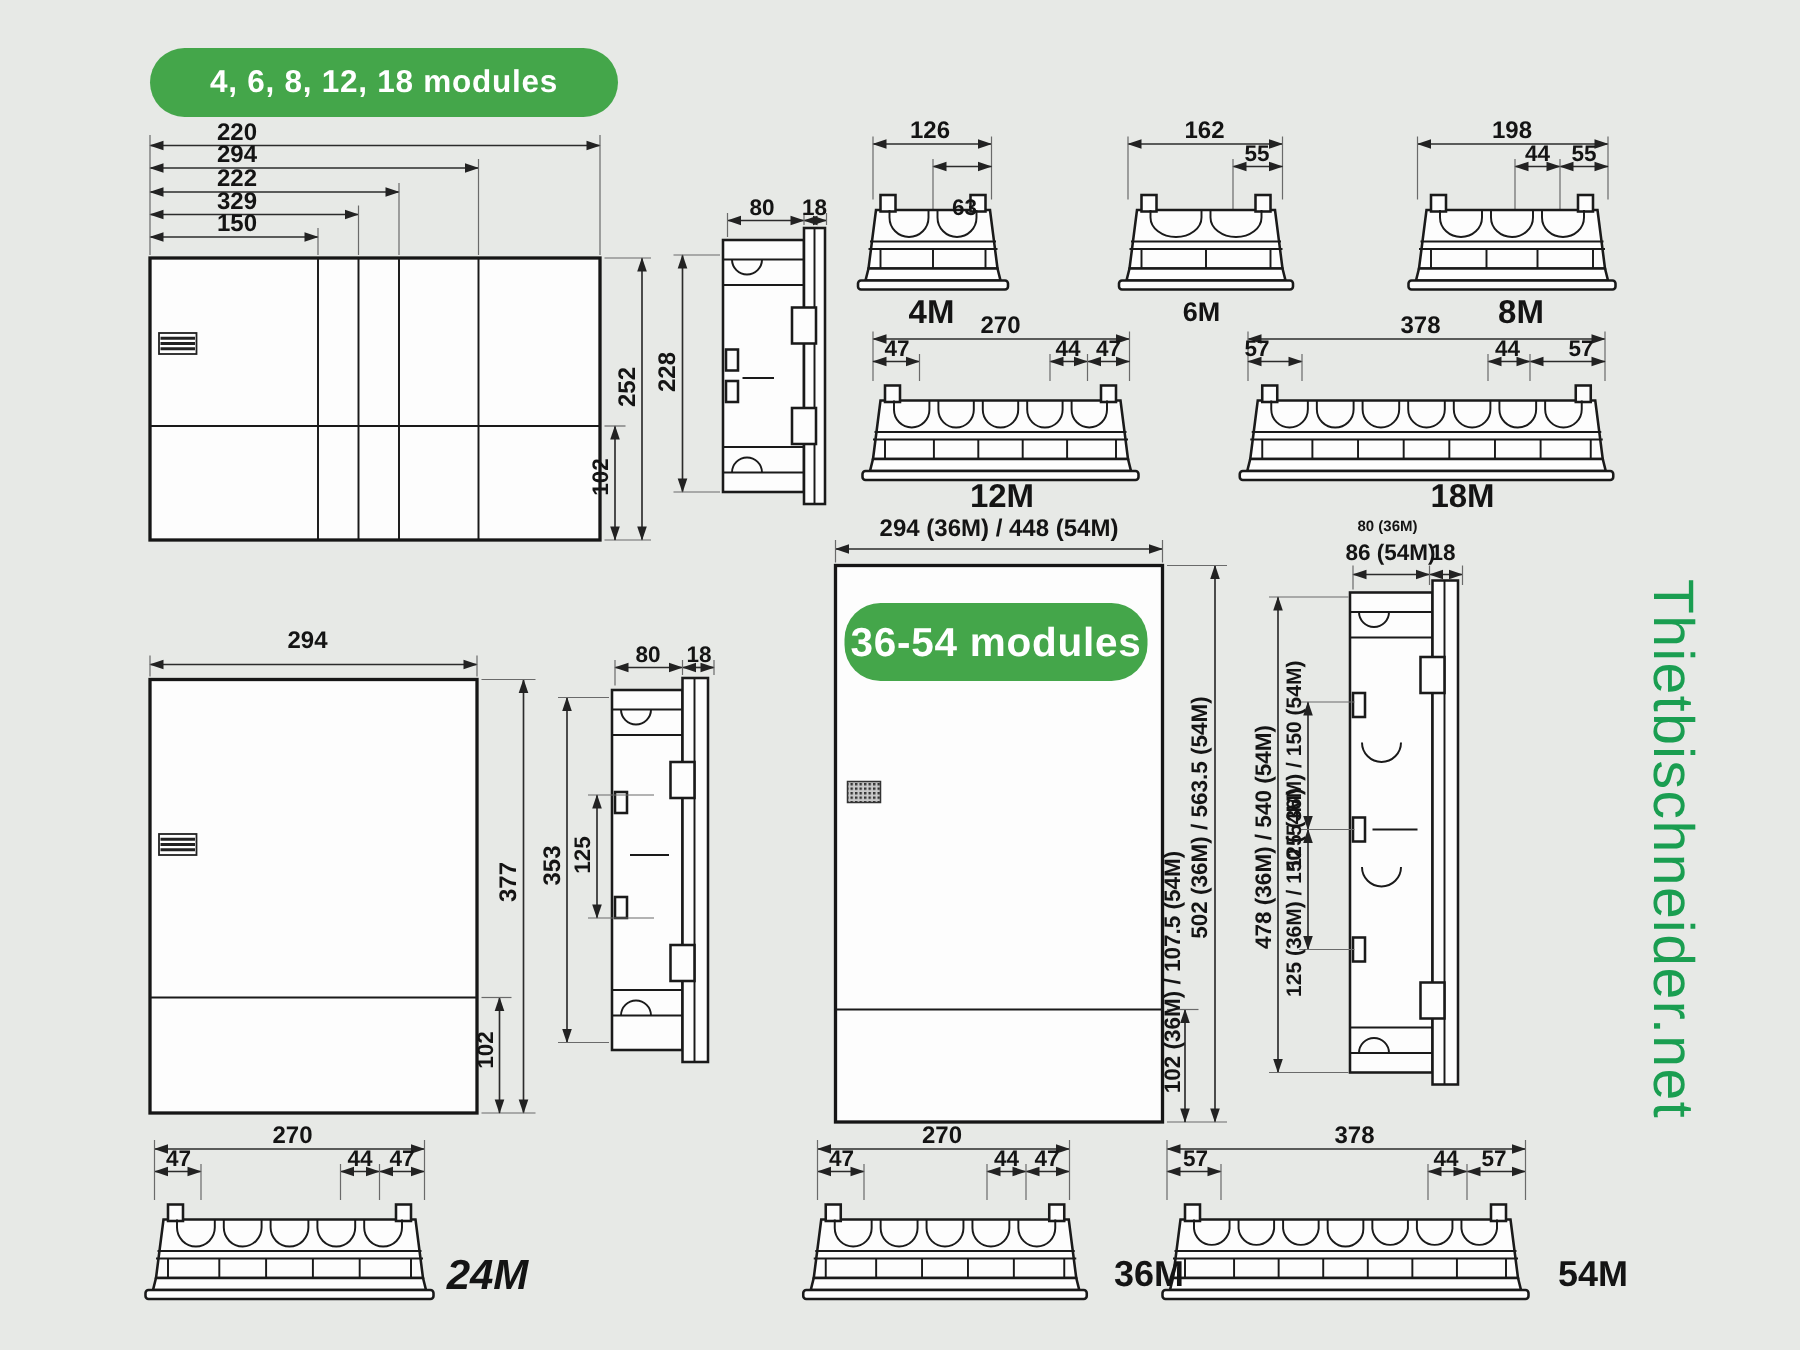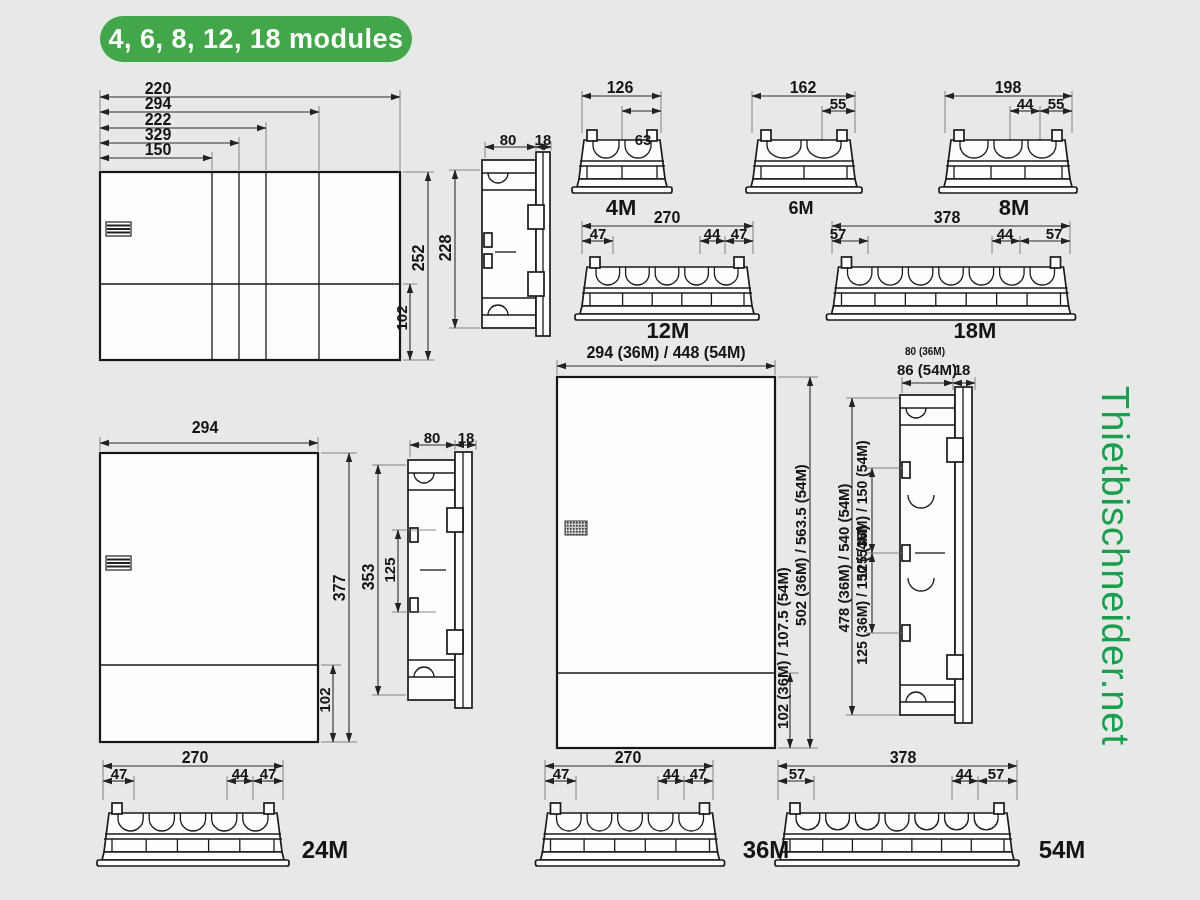--- a/index.html
+++ b/index.html
@@ -357,22 +357,25 @@
         <line x1="882.1428571428571" y1="839" x2="882.1428571428571" y2="852" class="ln"></line>
         <line x1="911.8571428571429" y1="839" x2="911.8571428571429" y2="852" class="ln"></line>
         <line x1="941.5714285714286" y1="839" x2="941.5714285714286" y2="852" class="ln"></line>
         <line x1="971.2857142857142" y1="839" x2="971.2857142857142" y2="852" class="ln"></line>
         <line x1="790" y1="839" x2="790" y2="852" class="ln"></line>
         <line x1="1004" y1="839" x2="1004" y2="852" class="ln"></line>
         <polygon points="782,852 1012,852 1014,860 780,860" class="body"></polygon>
         <rect x="775" y="860" width="244" height="6" rx="2" class="body"></rect>
       </svg></div>
 
-  <div class="badge" id="badge-small" style="left: 100px; top: 16px; width: 312px; height: 46px; font-size: 27px; background: rgb(68, 166, 74);">
+  <div class="badge" id="badge-small" style="left: 100px; top: 32px; width: 312px; height: 46px; font-size: 21px; background: rgb(68, 166, 74);">
     <span>4, 6, 8, 12, 18 modules</span>
+  </div>
+  <div class="badge" id="badge-3654" style="left: 563px; top: 402px; width: 202px; height: 52px; font-size: 27px; background: rgb(68, 166, 74);">
+    <span>36-54 modules</span>
   </div>
 
   <div id="labels">
       <span class="lbl" style="left: 158px; top: 89px; font-size: 16px;">220</span>
       <span class="lbl" style="left: 158px; top: 104px; font-size: 16px;">294</span>
       <span class="lbl" style="left: 158px; top: 120px; font-size: 16px;">222</span>
       <span class="lbl" style="left: 158px; top: 135px; font-size: 16px;">329</span>
       <span class="lbl" style="left: 158px; top: 150px; font-size: 16px;">150</span>
       <span class="lbl rot" style="left: 419px; top: 258px; font-size: 16px;">252</span>
       <span class="lbl rot" style="left: 401px; top: 318px; font-size: 15px;">102</span>
@@ -403,21 +406,21 @@
       <span class="lbl rot" style="left: 340px; top: 588px; font-size: 16px;">377</span>
       <span class="lbl rot" style="left: 324px; top: 700px; font-size: 15px;">102</span>
       <span class="lbl" style="left: 432px; top: 437px; font-size: 15px;">80</span>
       <span class="lbl" style="left: 466px; top: 437px; font-size: 15px;">18</span>
       <span class="lbl rot" style="left: 369px; top: 577px; font-size: 16px;">353</span>
       <span class="lbl rot" style="left: 389px; top: 570px; font-size: 15px;">125</span>
       <span class="lbl" style="left: 195px; top: 758px; font-size: 16px;">270</span>
       <span class="lbl" style="left: 119px; top: 773px; font-size: 15px;">47</span>
       <span class="lbl" style="left: 240px; top: 773px; font-size: 15px;">44</span>
       <span class="lbl" style="left: 268px; top: 773px; font-size: 15px;">47</span>
-      <span class="lbl" style="left: 325px; top: 850px; font-size: 24px;">24M</span>
+      <span class="lbl" style="left: 325px; top: 850px; font-size: 28px; font-style: italic;">24M</span>
       <span class="lbl" style="left: 666px; top: 353px; font-size: 16px;">294 (36M) / 448 (54M)</span>
       <span class="lbl rot" style="left: 800px; top: 545px; font-size: 15px;">502 (36M) / 563.5 (54M)</span>
       <span class="lbl rot" style="left: 782px; top: 648px; font-size: 15px;">102 (36M) / 107.5 (54M)</span>
       <span class="lbl" style="left: 925px; top: 352px; font-size: 10px;">80 (36M)</span>
       <span class="lbl" style="left: 927px; top: 369px; font-size: 15px;">86 (54M)</span>
       <span class="lbl" style="left: 962px; top: 369px; font-size: 15px;">18</span>
       <span class="lbl rot" style="left: 843px; top: 558px; font-size: 15px;">478 (36M) / 540 (54M)</span>
       <span class="lbl rot" style="left: 862px; top: 510px; font-size: 14px;">125 (36M) / 150 (54M)</span>
       <span class="lbl rot" style="left: 862px; top: 595px; font-size: 14px;">125 (36M) / 150 (54M)</span>
       <span class="lbl" style="left: 628px; top: 758px; font-size: 16px;">270</span>

